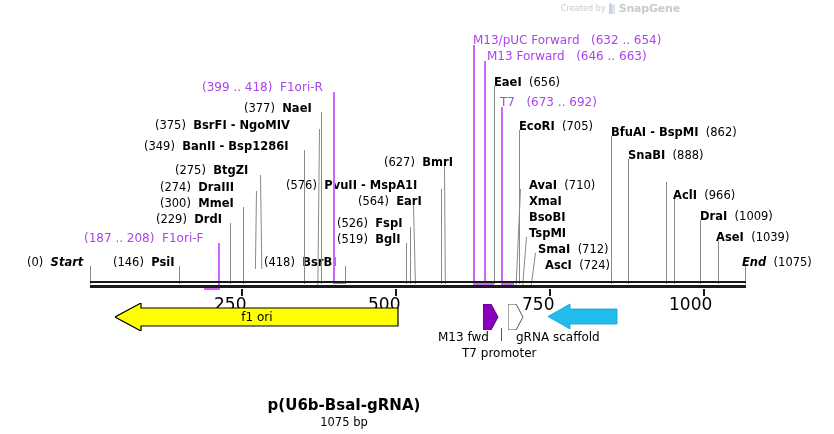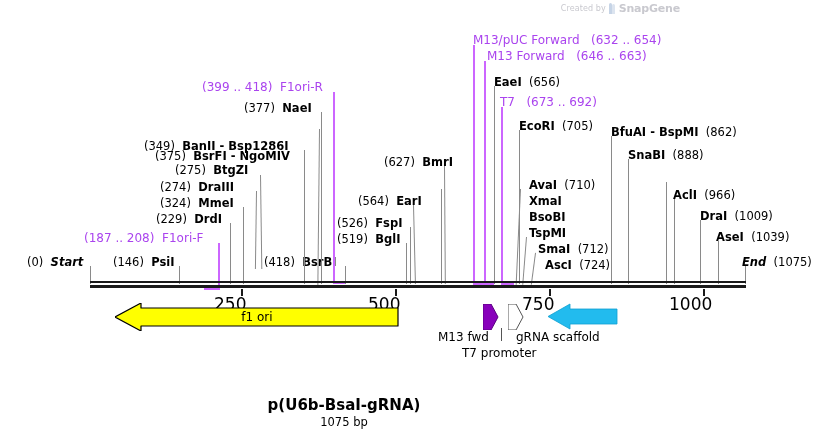--- a/index.html
+++ b/index.html
@@ -78,53 +78,56 @@
   <div class="row p" style="left:202px;top:80px;">
     <span class="n">(399 .. 418)</span><span class="n">&nbsp;&nbsp;</span><span class="e">F1ori-R</span>
   </div>
   <div class="row p" style="left:84px;top:231px;">
     <span class="n">(187 .. 208)</span><span class="n">&nbsp;&nbsp;</span><span class="e">F1ori-F</span>
   </div>
 
   <div class="row" style="left:244px;top:101px;">
     <span class="n">(377)</span><span class="n">&nbsp;&nbsp;</span><span class="e">NaeI</span>
   </div>
-  <div class="row" style="left:155px;top:118px;margin-top:31px;">
+  <div class="row" style="left:155px;top:118px;">
     <span class="n">(375)</span><span class="n">&nbsp;&nbsp;</span><span class="e">BsrFI  -  NgoMIV</span>
   </div>
   <div class="row" style="left:144px;top:139px;">
     <span class="n">(349)</span><span class="n">&nbsp;&nbsp;</span><span class="e">BanII  -  Bsp1286I</span>
   </div>
   <div class="row" style="left:175px;top:163px;">
     <span class="n">(275)</span><span class="n">&nbsp;&nbsp;</span><span class="e">BtgZI</span>
   </div>
   <div class="row" style="left:160px;top:180px;">
     <span class="n">(274)</span><span class="n">&nbsp;&nbsp;</span><span class="e">DraIII</span>
   </div>
   <div class="row" style="left:160px;top:196px;">
-    <span class="n">(324)</span><span class="n">&nbsp;&nbsp;</span><span class="e">MmeI</span>
+    <span class="n">(300)</span><span class="n">&nbsp;&nbsp;</span><span class="e">MmeI</span>
   </div>
   <div class="row" style="left:156px;top:212px;">
     <span class="n">(229)</span><span class="n">&nbsp;&nbsp;</span><span class="e">DrdI</span>
   </div>
   <div class="row" style="left:113px;top:255px;">
     <span class="n">(146)</span><span class="n">&nbsp;&nbsp;</span><span class="e">PsiI</span>
   </div>
 
   <div class="row" style="left:264px;top:255px;">
     <span class="n">(418)</span><span class="n">&nbsp;&nbsp;</span><span class="e">BsrBI</span>
   </div>
   <div class="row" style="left:337px;top:232px;">
     <span class="n">(519)</span><span class="n">&nbsp;&nbsp;</span><span class="e">BglI</span>
   </div>
   <div class="row" style="left:337px;top:216px;">
     <span class="n">(526)</span><span class="n">&nbsp;&nbsp;</span><span class="e">FspI</span>
   </div>
   <div class="row" style="left:358px;top:194px;">
     <span class="n">(564)</span><span class="n">&nbsp;&nbsp;</span><span class="e">EarI</span>
+  </div>
+  <div class="row" style="left:286px;top:178px;">
+    <span class="n">(576)</span><span class="n">&nbsp;&nbsp;</span><span class="e">PvuII  -  MspA1I</span>
   </div>
   <div class="row" style="left:384px;top:155px;">
     <span class="n">(627)</span><span class="n">&nbsp;&nbsp;</span><span class="e">BmrI</span>
   </div>
 
   <div class="row" style="left:494px;top:75px;">
     <span class="e">EaeI</span><span class="n">&nbsp;&nbsp;</span><span class="n">(656)</span>
   </div>
   <div class="row" style="left:519px;top:119px;">
     <span class="e">EcoRI</span><span class="n">&nbsp;&nbsp;</span><span class="n">(705)</span>

